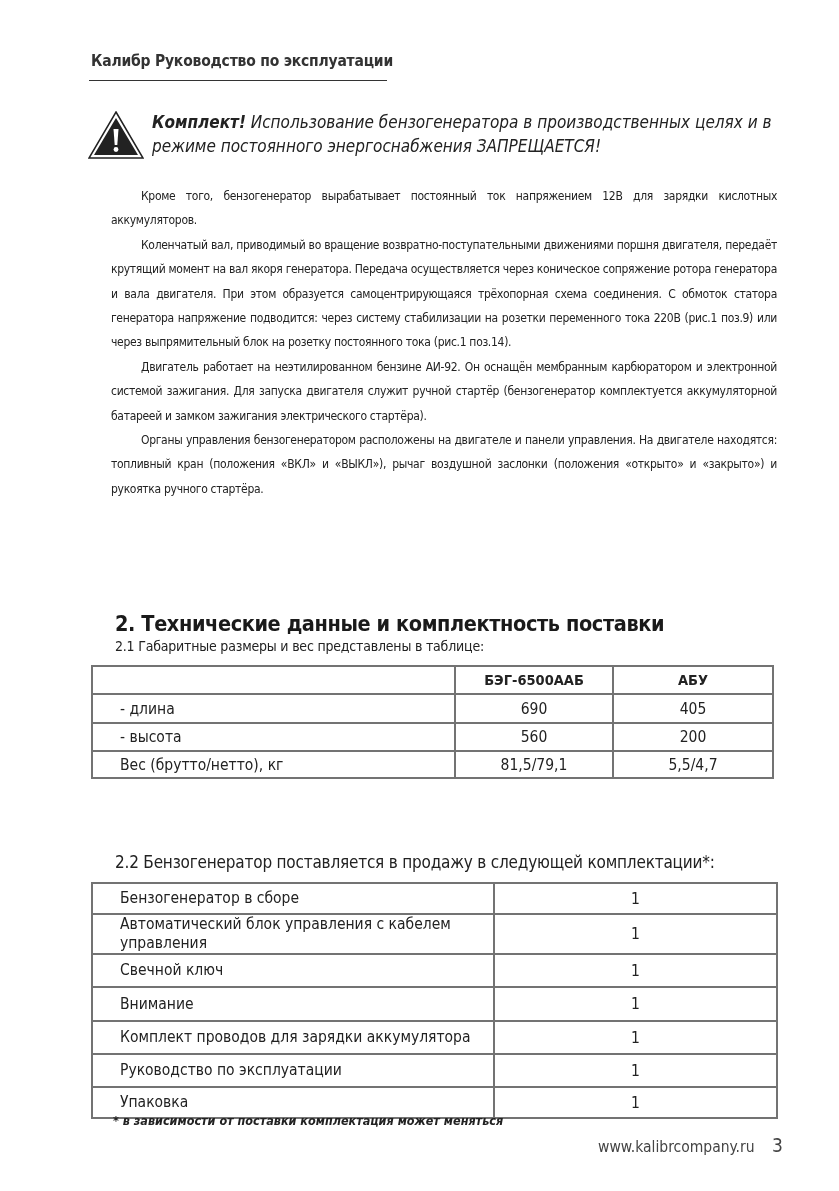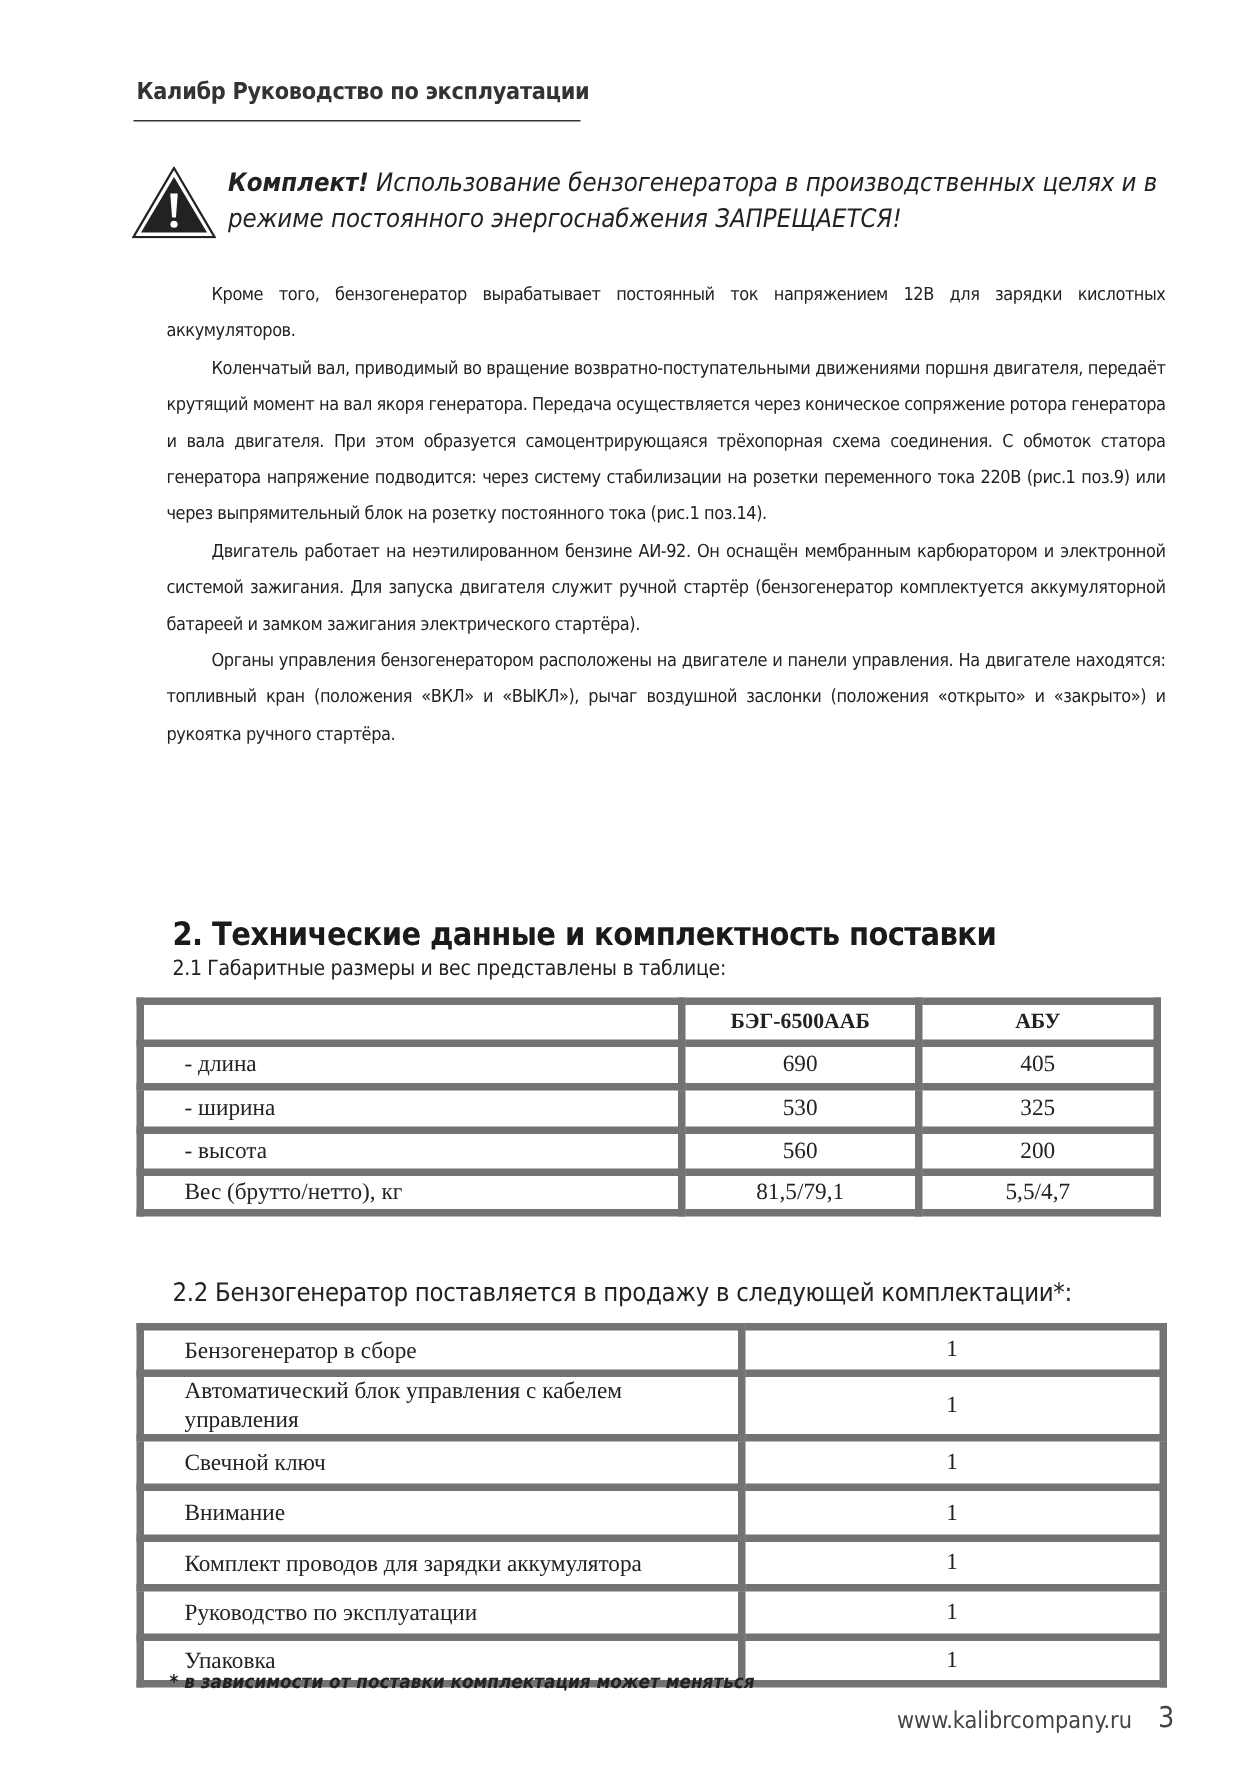--- a/index.html
+++ b/index.html
@@ -9,21 +9,21 @@
   .header { left:91px; top:52px; font-size:15.5px; font-weight:bold; color:#333; letter-spacing:-0.2px; }
   .header-rule { left:89px; top:80px; width:298px; height:1px; background:#333; }
   .warn-icon { left:88px; top:111px; width:56px; height:48px; }
   .warn-text { left:152px; top:110px; width:640px; font-size:17px; font-style:italic; line-height:24px; color:#222; }
   .warn-text b { font-weight:bold; }
   .body-text { left:111px; top:184px; width:666px; font-size:12px; line-height:24.4px; text-align:justify; color:#222; letter-spacing:-0.3px; }
   .body-text p { margin:0; text-indent:30px; }
   .section-title { left:115px; top:611px; font-size:21.5px; font-weight:bold; color:#1a1a1a; letter-spacing:-0.4px; }
   .sub-title { left:115px; top:638px; font-size:14px; color:#222; letter-spacing:-0.2px; }
   table { border-collapse:collapse; position:absolute; font-size:15.5px; color:#222; }
-  td { border:5px solid #737373; padding:0;font-family:Liberation Serif, serif; }
+  td { border:2px solid #737373; padding:0; }
   .t1 { left:91px; top:665px; width:683px; }
   .t1 td.name { padding-left:27px; }
   .t1 td.num { text-align:center; }
   .t1 td.head { text-align:center; font-weight:bold; font-size:14.5px; }
   .t2-title { left:115px; top:852px; font-size:17px; color:#222; letter-spacing:-0.2px; }
   .t2 { left:91px; top:882px; width:687px; }
   .t2 td.name { padding-left:27px; line-height:19px; }
   .t2 td.num { text-align:center; }
   .footnote { left:113px; top:1113px; font-size:12.5px; font-weight:bold; font-style:italic; color:#222; }
   .footer-url { left:598px; top:1138px; font-size:15.5px; color:#444; }
@@ -62,25 +62,20 @@
   <tbody>
       <tr style="height:28px">
     <td></td>
     <td class="head">БЭГ-6500ААБ</td>
     <td class="head">АБУ</td>
   </tr>
   <tr style="height:29px">
     <td class="name">- длина</td>
     <td class="num">690</td>
     <td class="num">405</td>
-  </tr>
-  <tr style="height:29px">
-    <td class="name">- ширина</td>
-    <td class="num">530</td>
-    <td class="num">325</td>
   </tr>
   <tr style="height:28px">
     <td class="name">- высота</td>
     <td class="num">560</td>
     <td class="num">200</td>
   </tr>
   <tr style="height:27px">
     <td class="name" style="padding-left:27px">Вес (брутто/нетто), кг</td>
     <td class="num">81,5/79,1</td>
     <td class="num">5,5/4,7</td>

